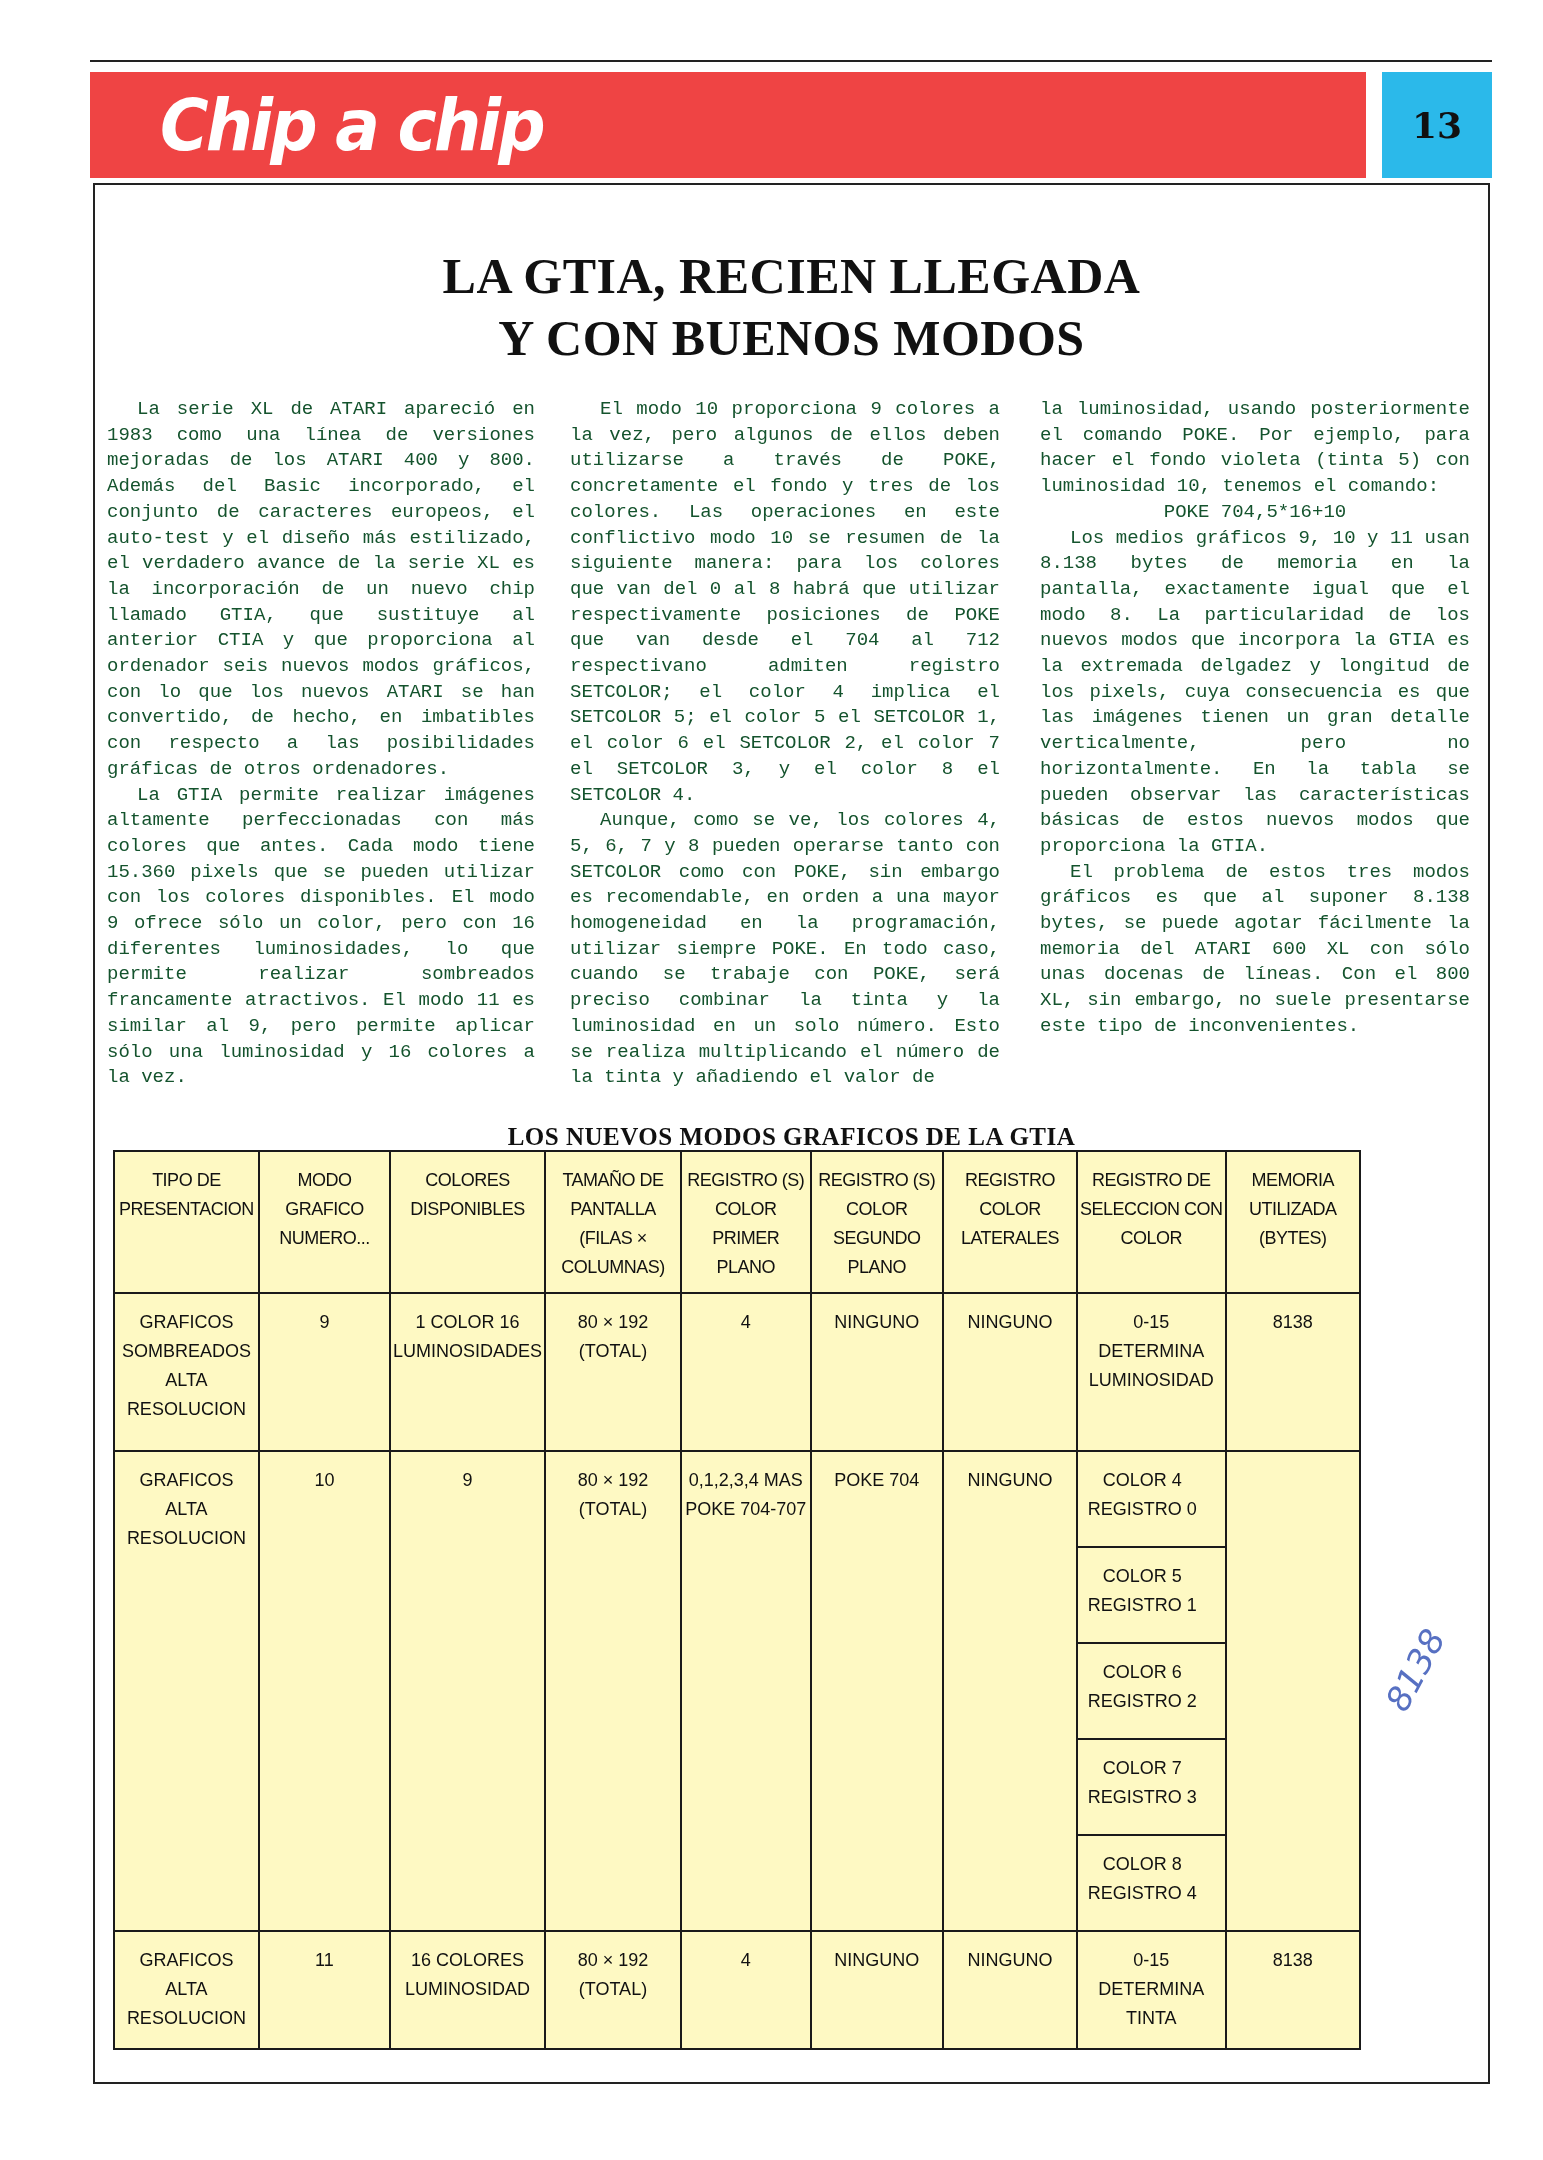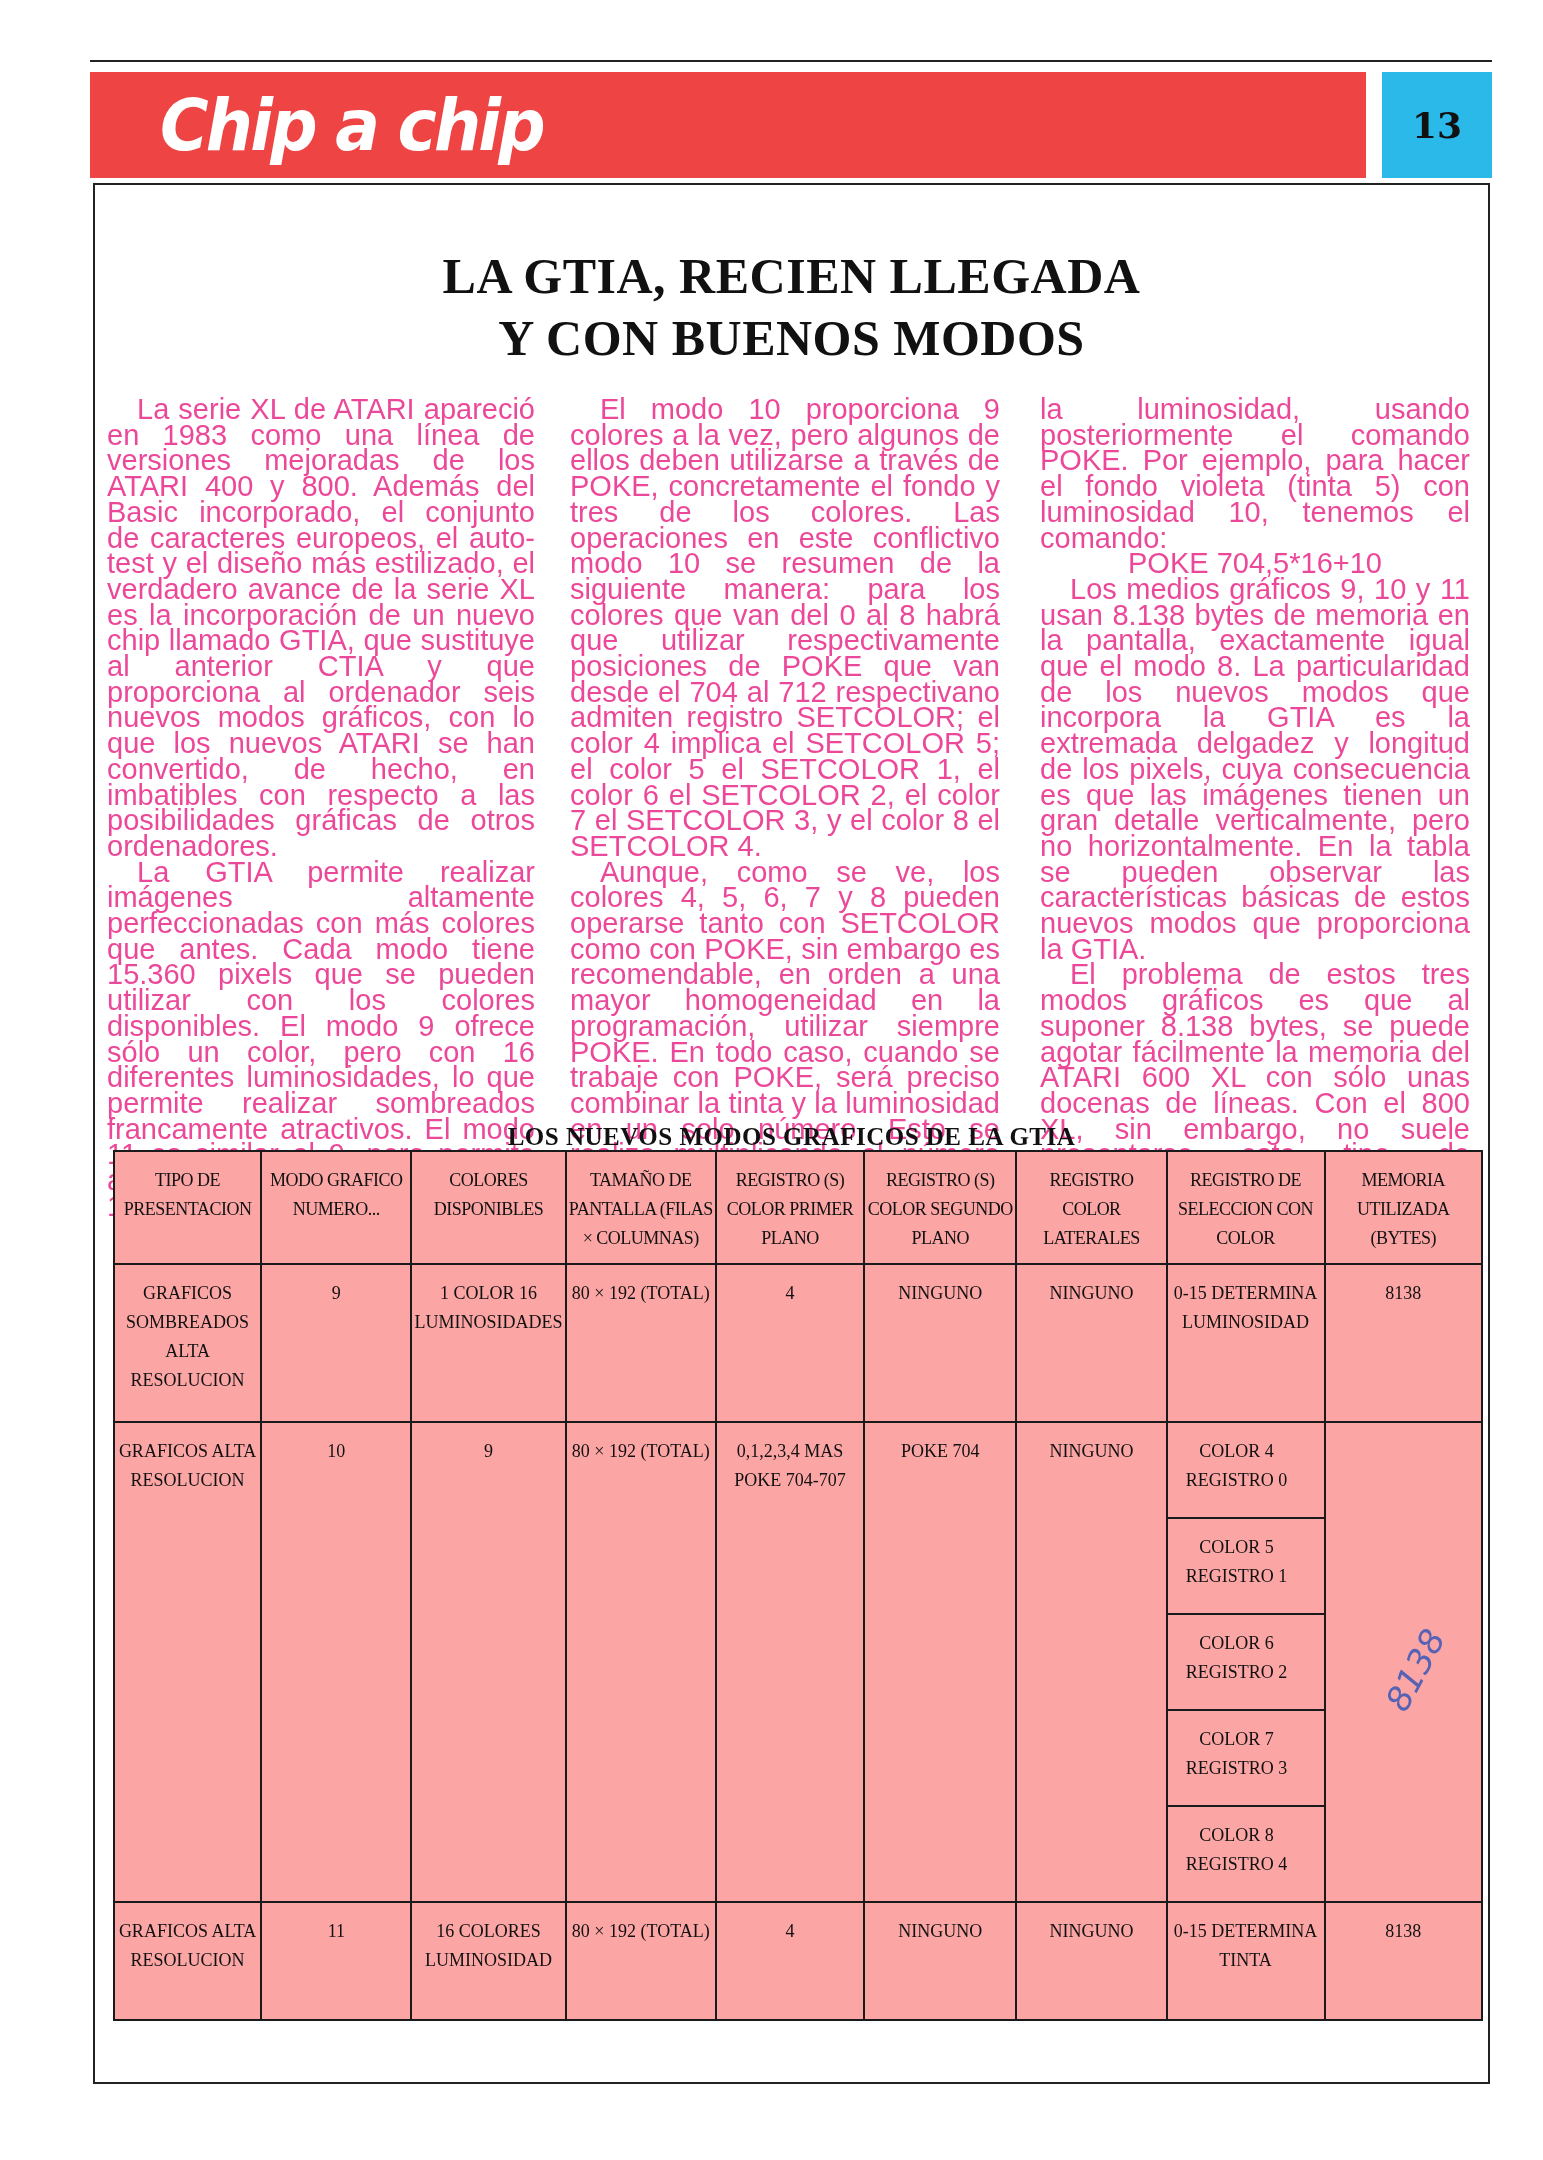--- a/index.html
+++ b/index.html
@@ -4,29 +4,29 @@
 <style>
   html,body{margin:0;padding:0;background:#fff;}
   body{width:1543px;height:2160px;position:relative;overflow:hidden;font-family:"DejaVu Serif","Liberation Serif",serif;color:#111;}
   .top-rule{position:absolute;left:90px;top:60px;width:1402px;height:2px;background:#222;}
   .bar-left{position:absolute;left:90px;top:72px;width:1276px;height:106px;background:#ef4444;}
   .bar-right{position:absolute;left:1382px;top:72px;width:110px;height:106px;background:#2bb9ea;display:flex;align-items:center;justify-content:center;}
   .section-title{position:absolute;left:160px;top:80px;font-family:"DejaVu Sans",sans-serif;font-weight:bold;font-style:italic;font-size:72px;line-height:90px;color:#fff;letter-spacing:-3px;transform:scaleX(0.92);transform-origin:left center;}
   .page-number{font-family:"DejaVu Serif",serif;font-weight:bold;font-size:36px;color:#111;}
   .frame{position:absolute;left:93px;top:183px;width:1397px;height:1901px;border:2px solid #222;box-sizing:border-box;}
   .headline{position:absolute;left:93px;top:245px;width:1397px;text-align:center;font-family:"Liberation Serif",serif;font-weight:bold;font-size:50px;line-height:62px;letter-spacing:0.5px;}
-  .col{position:absolute;top:397px;font-family:Liberation Sans, sans-serif;font-size:29px;line-height:25.7px;text-align:justify;color:#ec4899;}
+  .col{position:absolute;top:397px;font-family:Liberation Mono, monospace;font-size:19px;line-height:25.7px;text-align:justify;color:#14532d;}
   .col p{margin:0;text-indent:30px;}
   .col p.noindent{text-indent:0;}
   .col p.center{text-align:center;text-indent:0;}
   .col1{left:107px;width:428px;}
   .col2{left:570px;width:430px;}
   .col3{left:1040px;width:430px;}
   .table-title{position:absolute;left:93px;top:1083px;width:1397px;text-align:center;font-family:"Liberation Serif",serif;font-weight:bold;font-size:25px;letter-spacing:0.5px;margin-top:40px;}
-  table.modes{position:absolute;left:113px;top:1150px;width:1370px;border-collapse:collapse;background:#fca5a5;font-family:Liberation Serif, serif;font-size:18px;line-height:29px;}
+  table.modes{position:absolute;left:113px;top:1150px;width:1248px;border-collapse:collapse;background:#fef9c3;font-family:Liberation Sans, sans-serif;font-size:18px;line-height:29px;}
   table.modes th, table.modes td{border:2px solid #1a1a1a;text-align:center;vertical-align:top;padding:14px 2px 10px 2px;}
   table.modes th{font-weight:normal;letter-spacing:-0.5px;height:112px;box-sizing:border-box;}
   table.modes td.sub{padding:14px 20px 10px 2px;height:70px;}
   .hand{position:absolute;left:1372px;top:1650px;font-family:"DejaVu Sans",sans-serif;font-size:34px;color:#3a58b8;transform:rotate(-62deg);transform-origin:center;font-style:italic;opacity:0.85;}
 </style>
 </head>
 <body>
 
 <div class="top-rule"></div>
 <div class="bar-left">

